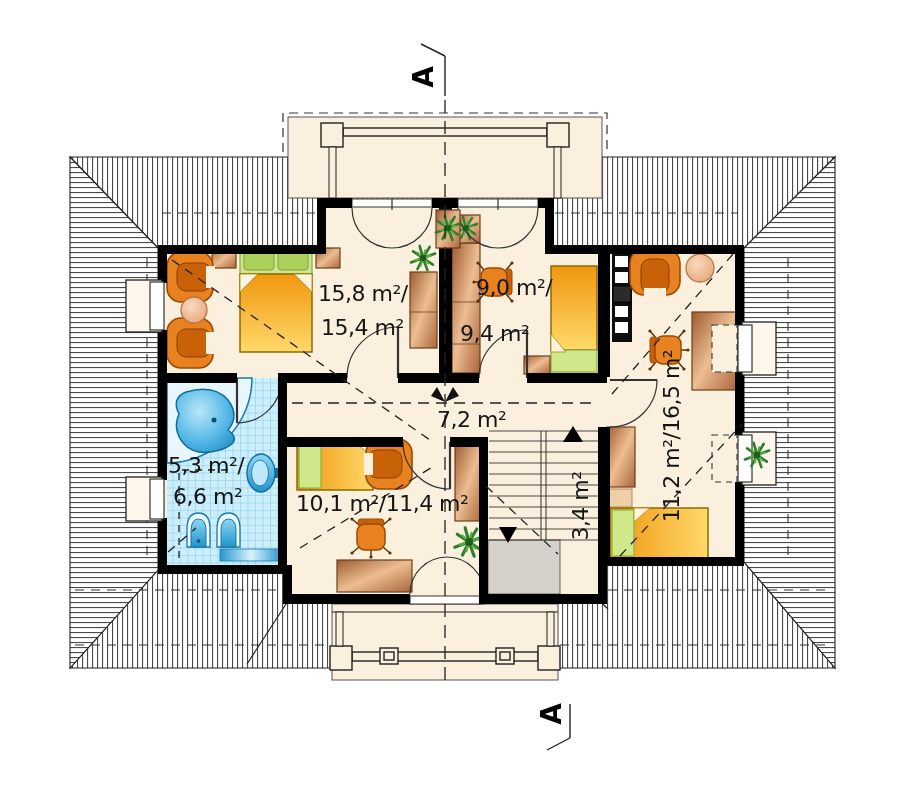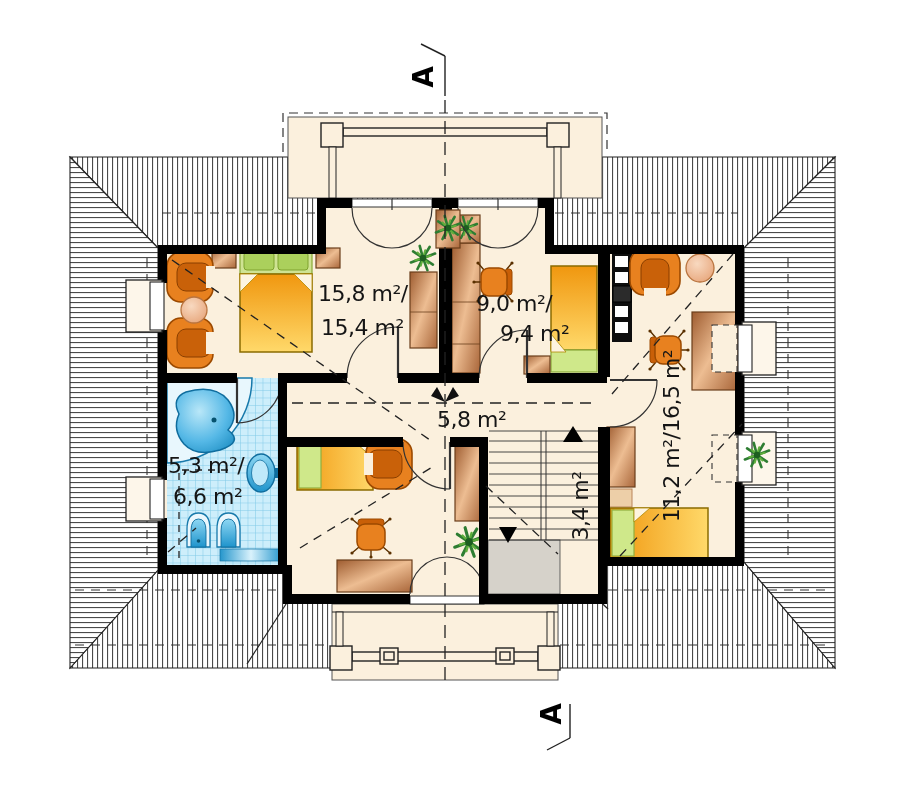--- a/index.html
+++ b/index.html
@@ -353,28 +353,29 @@
     <line x1="445" y1="56" x2="445" y2="96" stroke-width="1.4"></line>
     <line x1="421" y1="44" x2="445" y2="56" stroke-width="1.4"></line>
     <line x1="570" y1="704" x2="570" y2="738" stroke-width="1.4"></line>
     <line x1="547" y1="750" x2="570" y2="738" stroke-width="1.4"></line>
   </g>
 </svg>
 
 <div class="lbl" style="left:318px;top:283px">15,8 m²/</div>
 <div class="lbl" style="left:321px;top:317px">15,4 m²</div>
 
-<div class="lbl" style="left:476px;top:293px">9,0 m²/</div>
-<div class="lbl" style="left:500px;top:323px">9,4 m²</div>
-
-<div class="lbl" style="left:437px;top:409px">5,8 m²</div>
+<div class="lbl" style="left:476px;top:277px">9,0 m²/</div>
+<div class="lbl" style="left:460px;top:323px">9,4 m²</div>
+
+<div class="lbl" style="left:437px;top:409px">7,2 m²</div>
 
 <div class="lbl" style="left:168px;top:455px">5,3 m²/</div>
 <div class="lbl" style="left:173px;top:486px">6,6 m²</div>
 
+<div class="lbl" style="left:296px;top:493px">10,1 m²/11,4 m²</div>
 
 <div class="lbl lbl-rot" style="left:672px;top:436px">11,2 m²/16,5 m²</div>
 
 <div class="lbl lbl-rot" style="left:581px;top:506px">3,4 m²</div>
 
 <div class="marker" style="left:424px;top:77px">A</div>
 <div class="marker" style="left:552px;top:714px">A</div>
 </div>
 
 </body></html>

